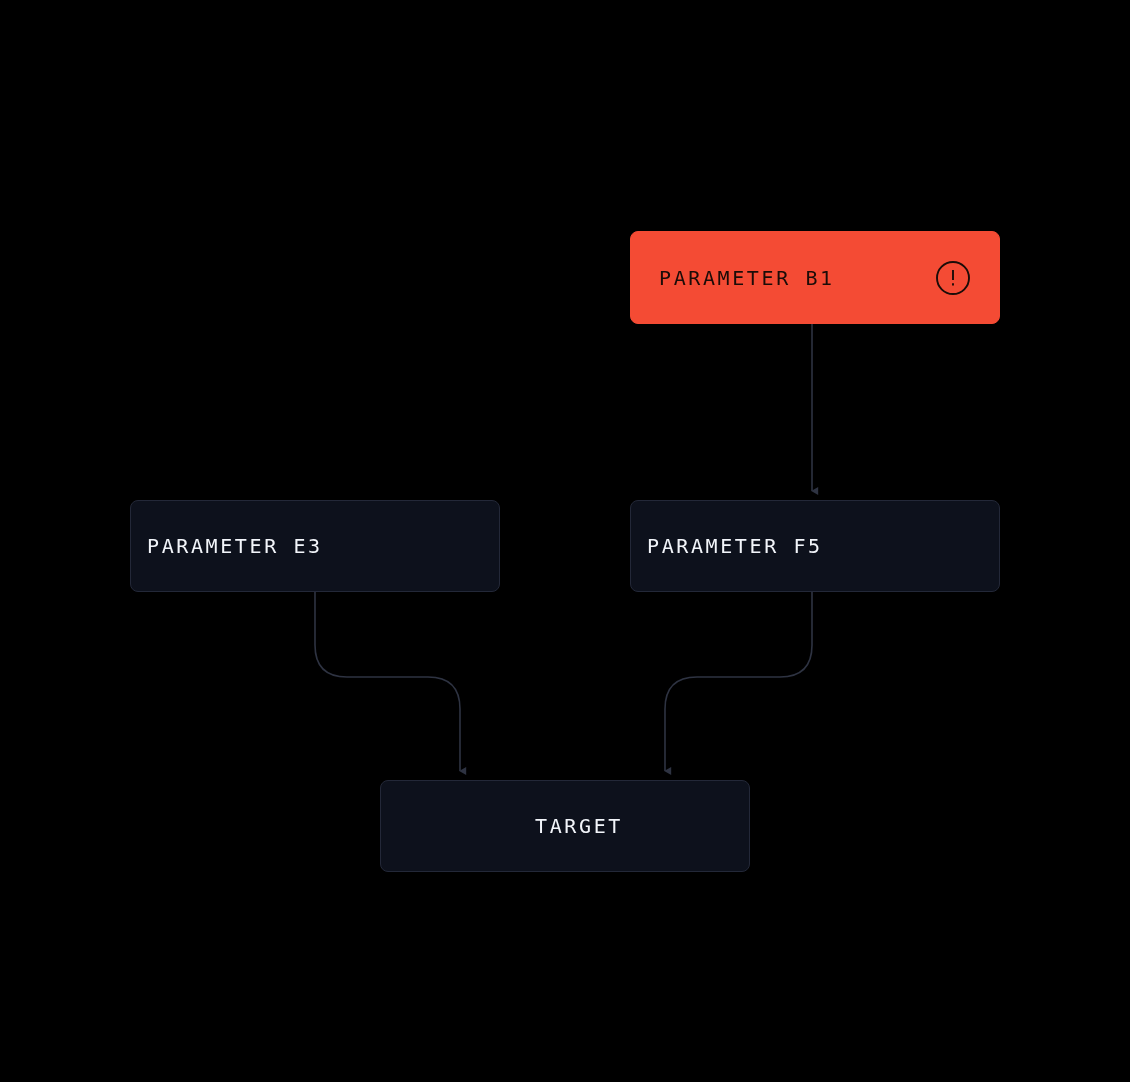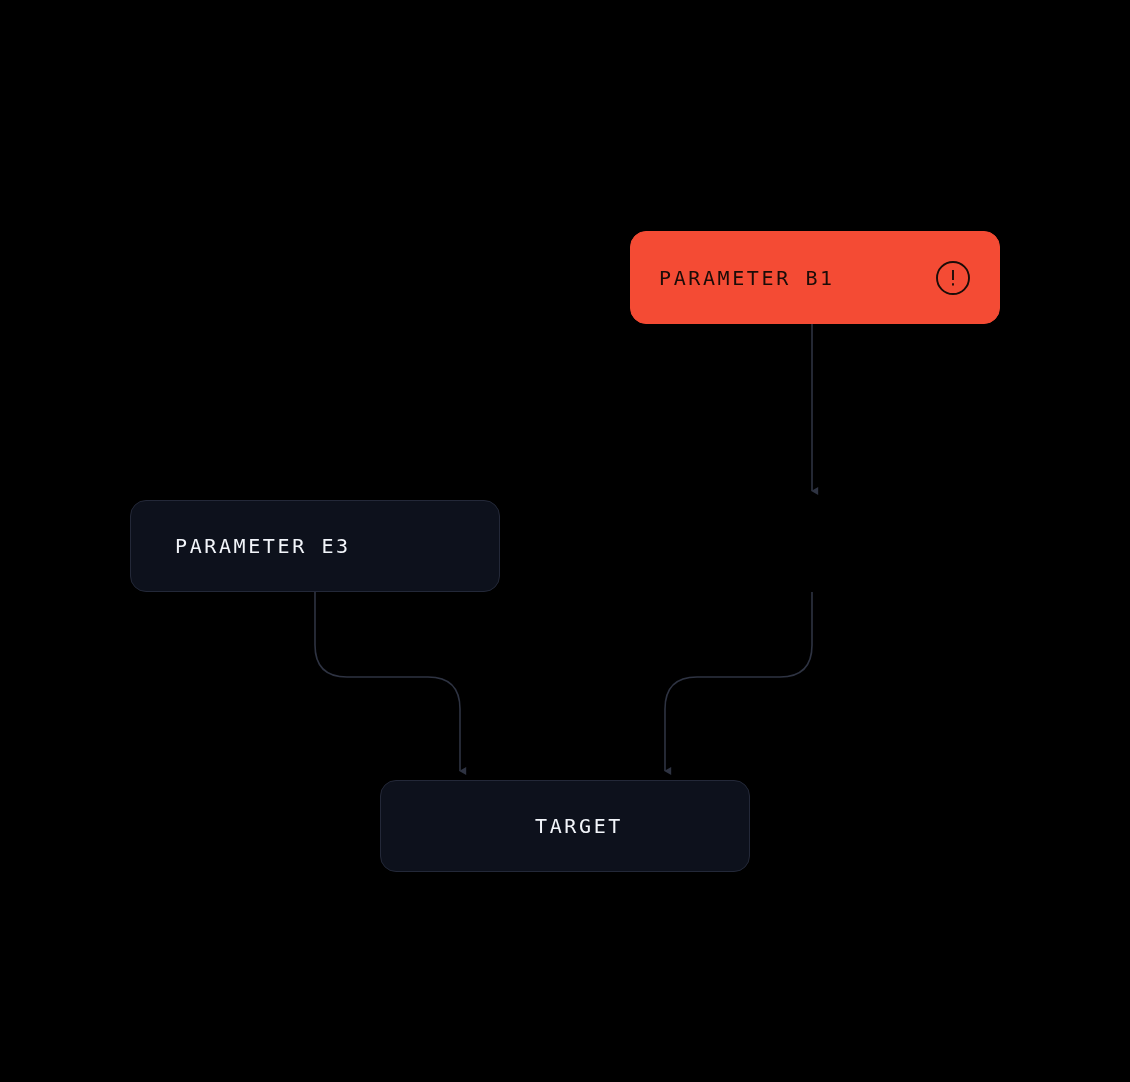--- a/index.html
+++ b/index.html
@@ -28,21 +28,21 @@
     left: 0;
     top: 0;
     width: 1130px;
     height: 1082px;
     pointer-events: none;
   }
 
   .node {
     position: absolute;
     box-sizing: border-box;
-    border-radius: 16px;
+    border-radius: 8px;
     display: flex;
     align-items: center;
   }
 
   .node-default {
     background: #0d111c;
     border: 1px solid #232838;
   }
 
   .node-alert {
@@ -53,21 +53,21 @@
   .node-label {
     font-family: "DejaVu Sans Mono", "Liberation Mono", monospace;
     font-size: 20px;
     letter-spacing: 2.6px;
     white-space: nowrap;
     line-height: 1;
   }
 
   .node-default .node-label {
     color: #f2f5fa;
-    padding-left: 44px;
+    padding-left: 16px;
   }
 
   .node-alert .node-label {
     color: #1b0c08;
     padding-left: 28px;
   }
 
   .node-centered {
     justify-content: center;
     padding-left: 28px;
@@ -111,18 +111,21 @@
       <circle cx="18" cy="18" r="16" fill="none" stroke="#1b0c08" stroke-width="1.9"></circle>
       <line x1="18" y1="10" x2="18" y2="20" stroke="#1b0c08" stroke-width="1.9" stroke-linecap="butt"></line>
       <line x1="18" y1="23.2" x2="18" y2="25.4" stroke="#1b0c08" stroke-width="1.9" stroke-linecap="butt"></line>
     </svg>
   </div>
 
   <div class="node node-default" style="left:130px; top:500px; width:370px; height:92px;">
     <span class="node-label">PARAMETER E3</span>
   </div>
 
+  <div class="node node-default" style="left:630px; top:500px; width:370px; height:92px;">
+    <span class="node-label">PARAMETER F5</span>
+  </div>
 
   <div class="node node-default node-centered" style="left:380px; top:780px; width:370px; height:92px;">
     <span class="node-label">TARGET</span>
   </div>
 
 </div>
 
 </body></html>

